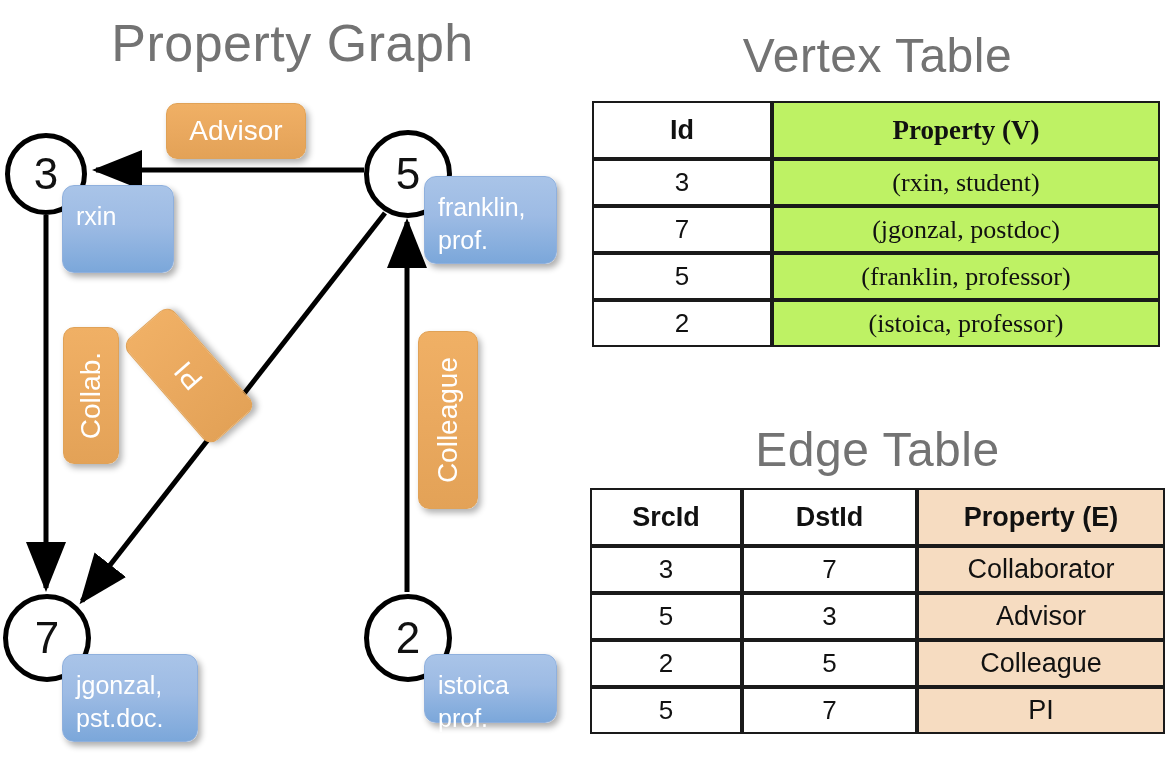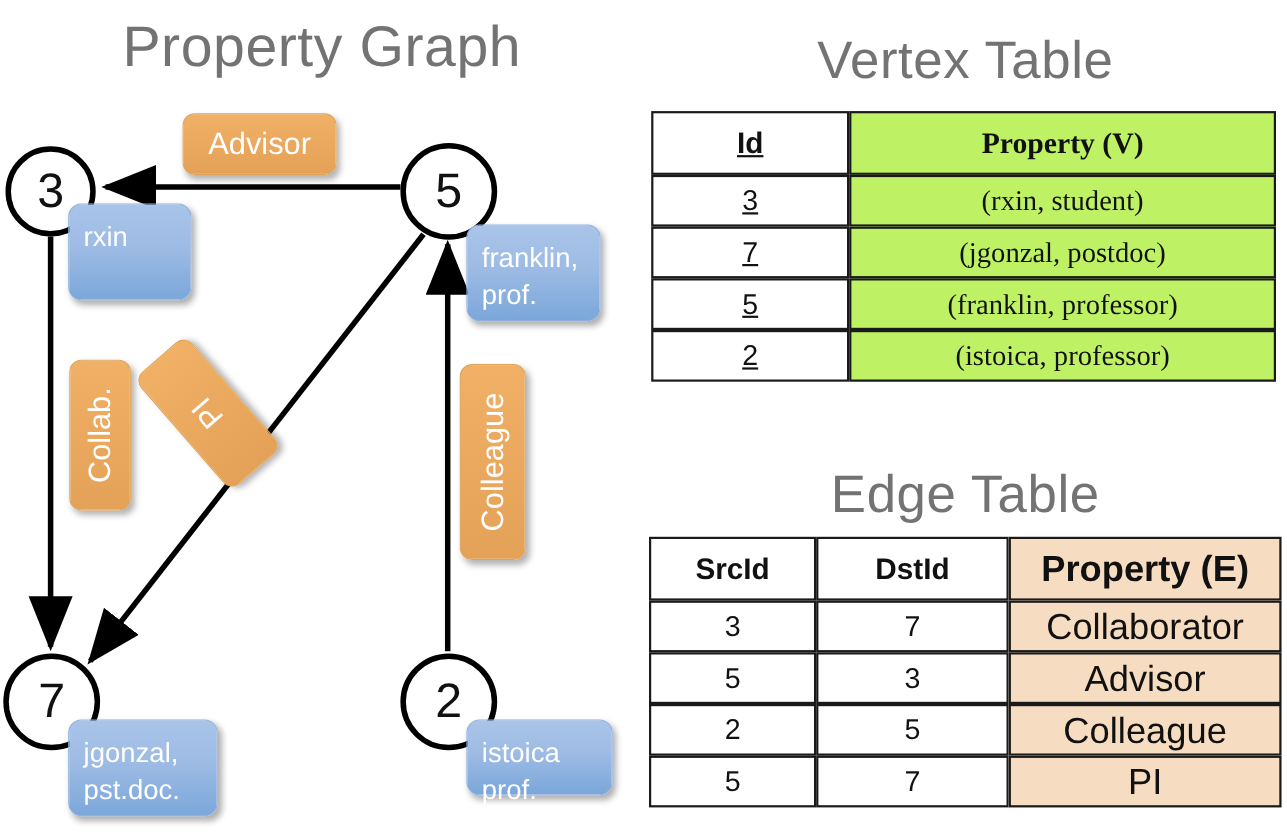--- a/index.html
+++ b/index.html
@@ -85,21 +85,21 @@
     border: 1px solid #8fb0dd;
     box-shadow: 3px 4px 6px rgba(0,0,0,0.32);
     color: #ffffff;
     font-size: 25px;
     line-height: 33px;
     font-weight: 300;
     padding: 14px 0 0 13px;
     z-index: 4;
   }
   #prop-rxin     { left: 62px;  top: 185px; width: 112px; height: 88px; }
-  #prop-franklin { left: 424px; top: 204px; width: 122px; height: 88px; }
+  #prop-franklin { left: 424px; top: 176px; width: 133px; height: 88px; }
   #prop-jgonzal  { left: 62px;  top: 654px; width: 136px; height: 88px; }
   #prop-istoica  { left: 424px; top: 654px; width: 133px; height: 69px; }
 
   
   .prop-orange {
     position: absolute;
     box-sizing: border-box;
     border-radius: 11px;
     background: linear-gradient(to bottom, #f0b065 0%, #eaa95f 48%, #e3a257 100%);
     border: 1px solid #e0a257;
@@ -144,28 +144,28 @@
   .tbl th {
     font-weight: 700;
     font-size: 27px;
     height: 58px;
   }
   .col-sep-left { border-left: 4px solid #1a1a1a; }
   .fill-blue   { background: #bef264; font-family: Liberation Serif, serif; }
   .fill-orange { background: #f6dcc1; }
 
   #vertex-table { left: 592px; top: 101px; }
-  #vertex-table .c-id   { width: 180px; text-decoration: underline; }
+  #vertex-table .c-id   { width: 180px; }
   #vertex-table .c-prop { width: 388px; }
 
   #edge-table { left: 590px; top: 488px; }
   #edge-table .c-src  { width: 152px; }
   #edge-table .c-dst  { width: 175px; }
   #edge-table .c-prop { width: 248px; }
-  #edge-table td.fill-orange, #edge-table th.fill-orange { font-size: 33px; margin-top: 16px; }
+  #edge-table td.fill-orange, #edge-table th.fill-orange { font-size: 27px; margin-top: 16px; }
 </style>
 </head>
 <body>
 
 <div class="title" id="title-property-graph">Property Graph</div>
 
 <div class="title" id="title-vertex-table">Vertex Table</div>
 
 <div class="title" id="title-edge-table">Edge Table</div>
 

